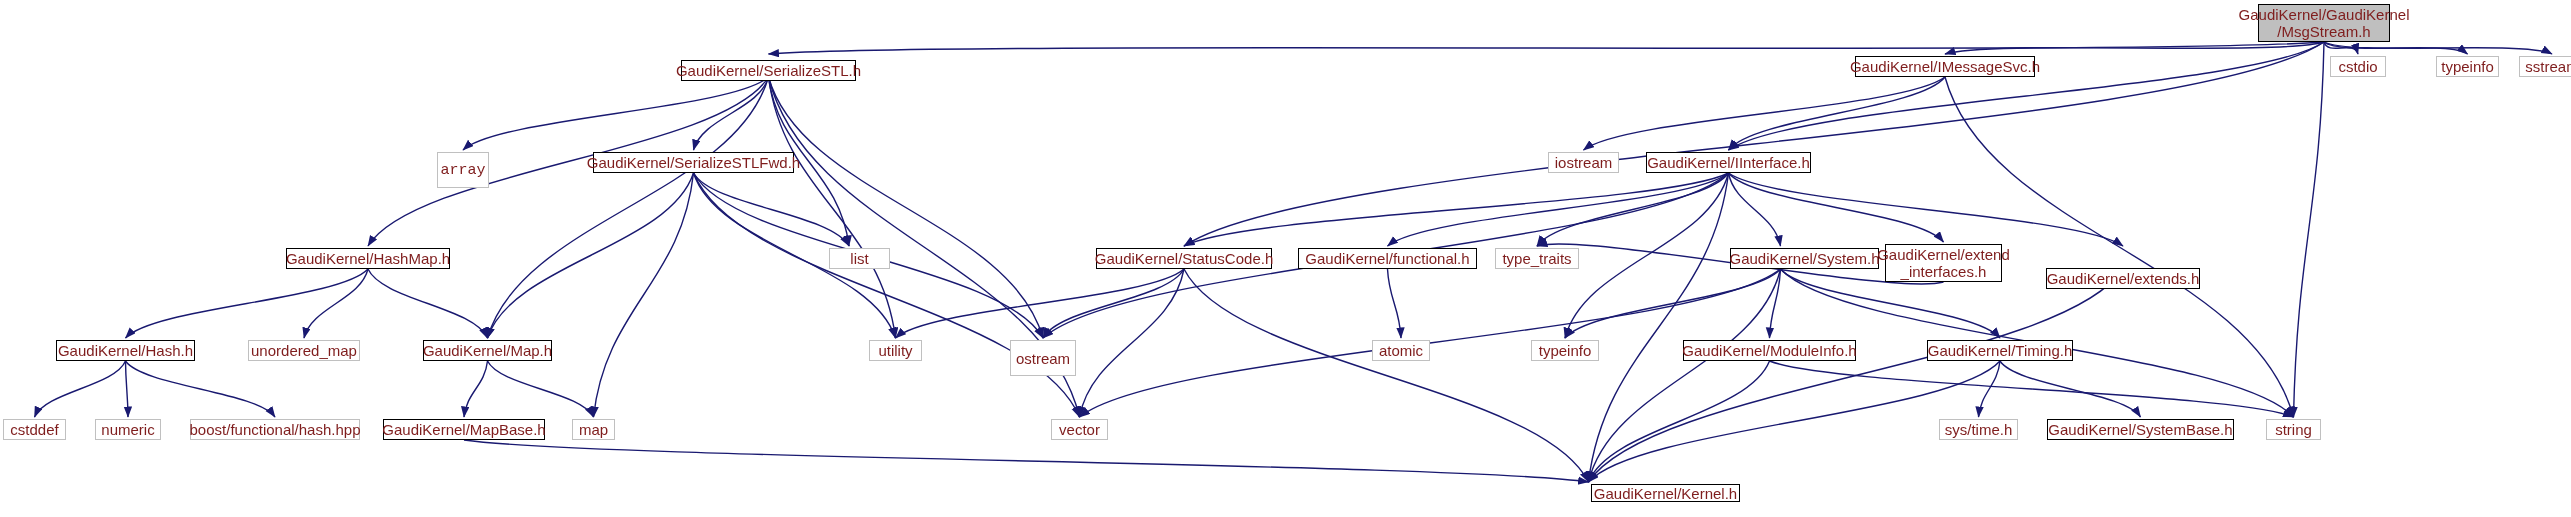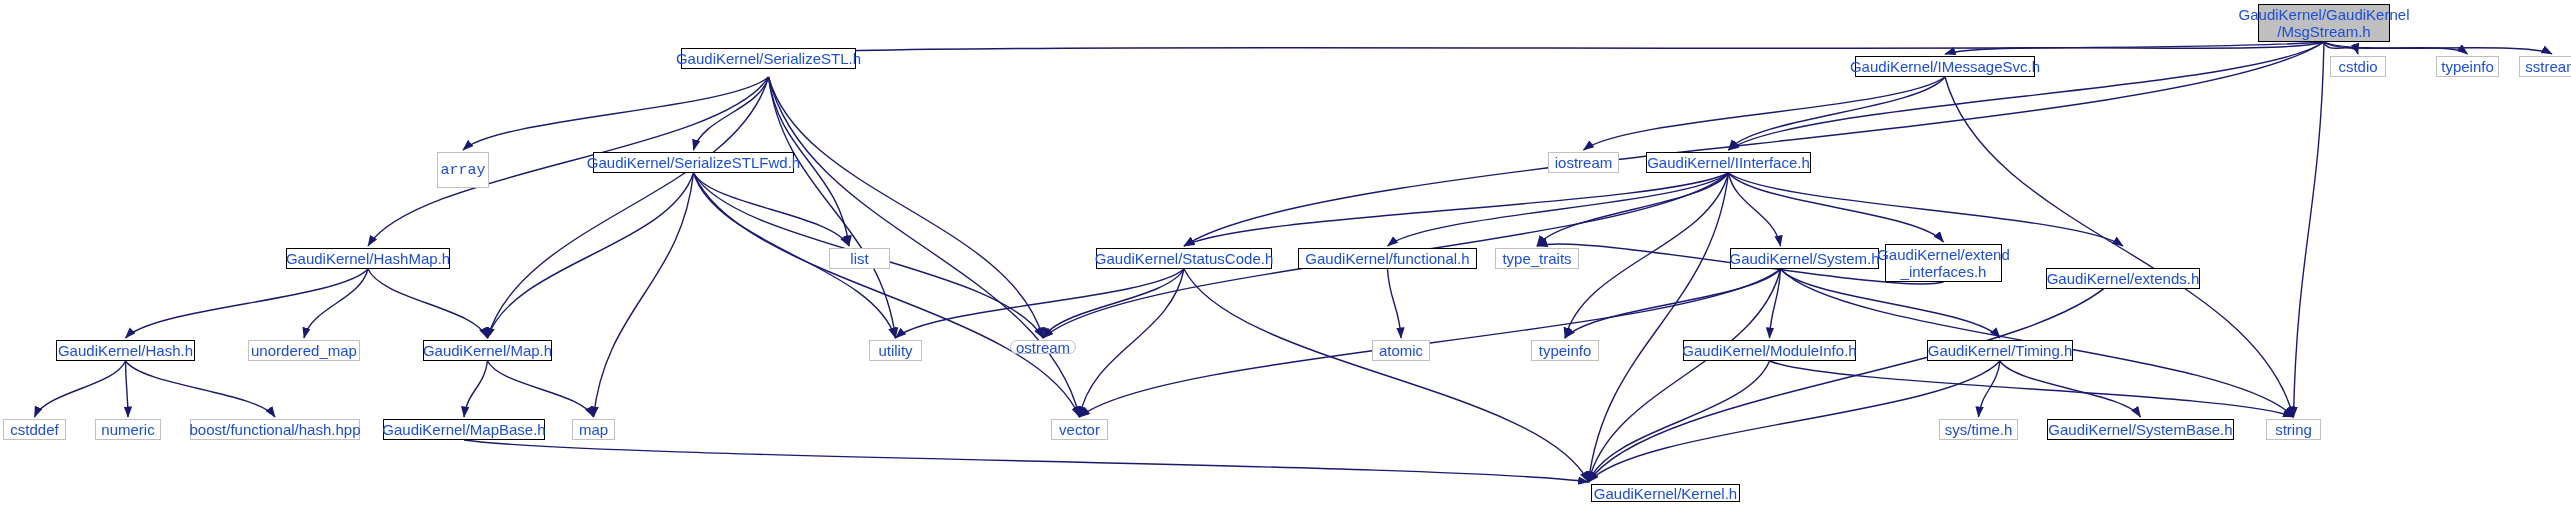--- a/index.html
+++ b/index.html
@@ -24,21 +24,21 @@
     pointer-events: none;
   }
   .node {
     position: absolute;
     box-sizing: border-box;
     display: flex;
     align-items: center;
     justify-content: center;
     text-align: center;
     background: #ffffff;
-    color: #1d4ed8;
+    color: #7f1d1d;
     font-size: 15px;
     line-height: 17px;
     white-space: pre-line;
     cursor: pointer;
   }
   .node.std {
     border: 1px solid #c0c0c0;
   }
   .node.local {
     border: 1.5px solid #000000;
@@ -118,21 +118,21 @@
         <path d="M2000,361 C1997.42,386.2 1981.08,391.8 1978.5,417" fill="none" stroke="#191970" stroke-width="1.4" marker-end="url(#arrow)"></path>
         <path d="M2000,361 C2016.86,386.2 2123.64,391.8 2140.5,417" fill="none" stroke="#191970" stroke-width="1.4" marker-end="url(#arrow)"></path>
         <path d="M2000,361 C1950.62,415.45 1637.88,427.55 1588.5,482" fill="none" stroke="#191970" stroke-width="1.4" marker-end="url(#arrow)"></path>
         <path d="M1943.5,282 C1894.72,296 1585.78,232 1537,246" fill="none" stroke="#191970" stroke-width="1.4" marker-end="url(#arrow)"></path>
         <path d="M2123,269 C2058.86,364.85 1652.64,386.15 1588.5,482" fill="none" stroke="#191970" stroke-width="1.4" marker-end="url(#arrow)"></path>
       </g>
   </svg>
   <div id="node-layer">
       <div class="node root" style="left: 2258px; top: 4px; width: 132px; height: 38px;">GaudiKernel/GaudiKernel
 /MsgStream.h</div>
-      <div class="node local" style="left: 681px; top: 48px; width: 175px; height: 21px;">GaudiKernel/SerializeSTL.h</div>
+      <div class="node local" style="left: 681px; top: 60px; width: 175px; height: 21px;">GaudiKernel/SerializeSTL.h</div>
       <div class="node local" style="left: 1855px; top: 56px; width: 180px; height: 21px;">GaudiKernel/IMessageSvc.h</div>
       <div class="node std" style="left: 2330px; top: 56px; width: 56px; height: 21px;">cstdio</div>
       <div class="node std" style="left: 2436px; top: 56px; width: 63px; height: 21px;">typeinfo</div>
       <div class="node std" style="left: 2519px; top: 56px; width: 66px; height: 21px;">sstream</div>
       <div class="node std" style="left: 437px; top: 152px; width: 52px; height: 36px; font-family: Liberation Mono, monospace;">array</div>
       <div class="node local" style="left: 593px; top: 152px; width: 201px; height: 21px;">GaudiKernel/SerializeSTLFwd.h</div>
       <div class="node std" style="left: 1548px; top: 152px; width: 71px; height: 21px;">iostream</div>
       <div class="node local" style="left: 1646px; top: 152px; width: 165px; height: 21px;">GaudiKernel/IInterface.h</div>
       <div class="node local" style="left: 286px; top: 248px; width: 164px; height: 21px;">GaudiKernel/HashMap.h</div>
       <div class="node std" style="left: 829px; top: 248px; width: 61px; height: 21px;">list</div>
@@ -140,21 +140,21 @@
       <div class="node local" style="left: 1298px; top: 248px; width: 179px; height: 21px;">GaudiKernel/functional.h</div>
       <div class="node std" style="left: 1495px; top: 248px; width: 84px; height: 21px;">type_traits</div>
       <div class="node local" style="left: 1730px; top: 248px; width: 149px; height: 21px;">GaudiKernel/System.h</div>
       <div class="node local" style="left: 1885px; top: 244px; width: 117px; height: 38px;">GaudiKernel/extend
 _interfaces.h</div>
       <div class="node local" style="left: 2046px; top: 248px; width: 154px; height: 21px; margin-top: 20px;">GaudiKernel/extends.h</div>
       <div class="node local" style="left: 56px; top: 340px; width: 139px; height: 21px;">GaudiKernel/Hash.h</div>
       <div class="node std" style="left: 248px; top: 340px; width: 112px; height: 21px;">unordered_map</div>
       <div class="node local" style="left: 423px; top: 340px; width: 129px; height: 21px;">GaudiKernel/Map.h</div>
       <div class="node std" style="left: 869px; top: 340px; width: 53px; height: 21px;">utility</div>
-      <div class="node std" style="left: 1010px; top: 340px; width: 66px; height: 14px; border-radius: 8px;">ostream</div>
+      <div class="node std" style="left: 1010px; top: 340px; width: 66px; height: 36px;">ostream</div>
       <div class="node std" style="left: 1372px; top: 340px; width: 58px; height: 21px;">atomic</div>
       <div class="node std" style="left: 1531px; top: 340px; width: 68px; height: 21px;">typeinfo</div>
       <div class="node local" style="left: 1683px; top: 340px; width: 173px; height: 21px;">GaudiKernel/ModuleInfo.h</div>
       <div class="node local" style="left: 1927px; top: 340px; width: 146px; height: 21px;">GaudiKernel/Timing.h</div>
       <div class="node std" style="left: 3px; top: 419px; width: 63px; height: 21px;">cstddef</div>
       <div class="node std" style="left: 95px; top: 419px; width: 66px; height: 21px;">numeric</div>
       <div class="node std" style="left: 190px; top: 419px; width: 170px; height: 21px;">boost/functional/hash.hpp</div>
       <div class="node local" style="left: 383px; top: 419px; width: 162px; height: 21px;">GaudiKernel/MapBase.h</div>
       <div class="node std" style="left: 572px; top: 419px; width: 43px; height: 21px;">map</div>
       <div class="node std" style="left: 1051px; top: 419px; width: 57px; height: 21px;">vector</div>

